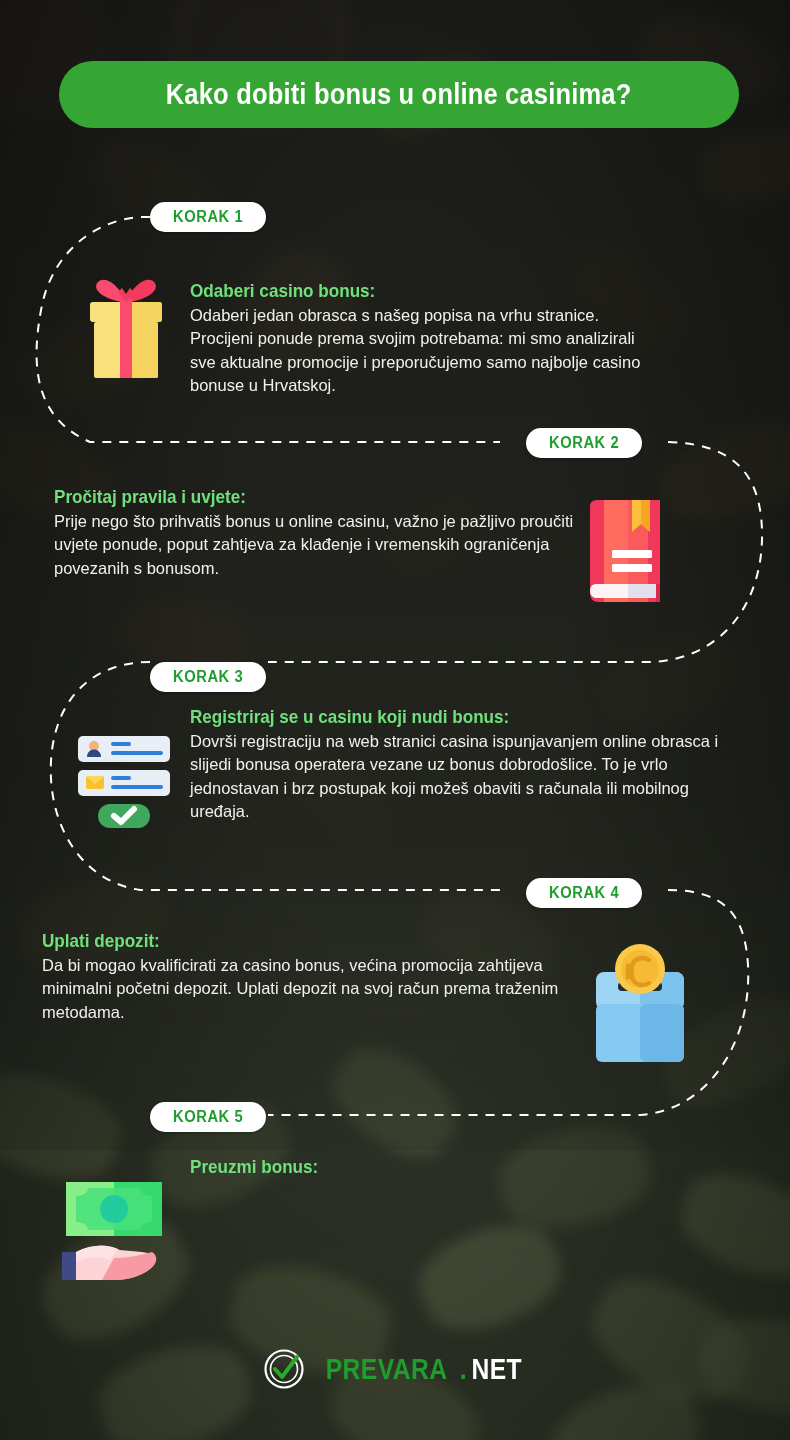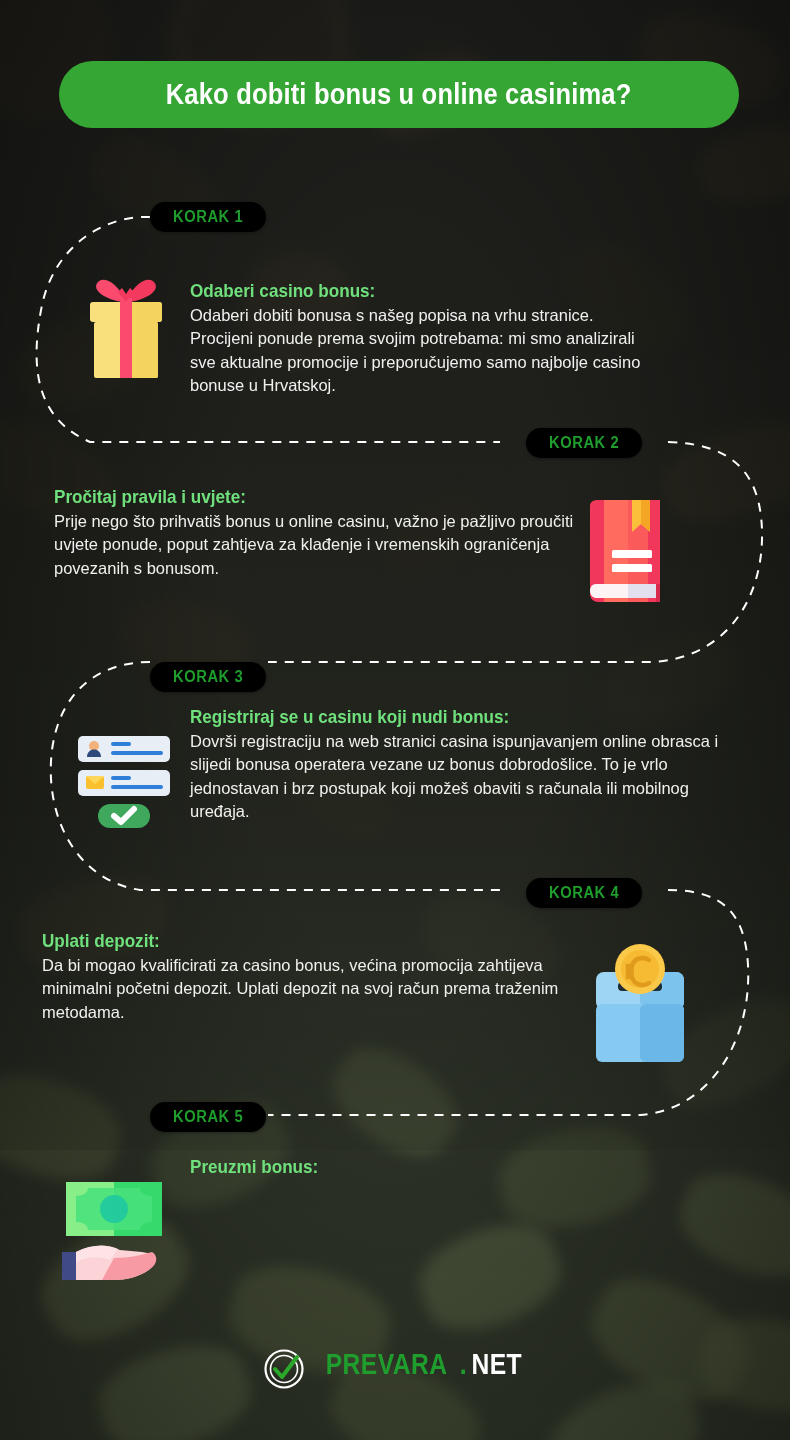--- a/index.html
+++ b/index.html
@@ -42,21 +42,21 @@
     display:flex; align-items:center; justify-content:center;
   }
   .header-title {
     color:#ffffff; font-size:29px; font-weight:bold;
     letter-spacing:.2px; transform:scaleX(.88); white-space:nowrap;
   }
 
   
   .badge {
     position:absolute; height:30px;
-    background:#000000; border-radius:15px;
+    background:#ffffff; border-radius:15px;
     display:flex; align-items:center; justify-content:center;
     padding:0 20px;
     box-shadow:0 1px 3px rgba(0,0,0,.35);
     z-index:6;
   }
   .badge span {
     color:#1f9e2e; font-size:16px; font-weight:bold;
     letter-spacing:.6px; transform:scaleX(.92); white-space:nowrap;
   }
 
@@ -68,21 +68,21 @@
     margin-bottom:2px; white-space:nowrap;
   }
   .step-body {
     color:#f0f0ee; font-size:16.5px; line-height:1.42;
   }
   .icon-box { position:absolute; z-index:5; }
 
   
   .footer-logo {
     position:absolute; left:0; right:0; top:1348px;
-    display:flex; align-items:flex-start; justify-content:center; gap:10px;
+    display:flex; align-items:center; justify-content:center; gap:10px;
     z-index:6;
   }
   .logo-word { font-size:29px; font-weight:bold; letter-spacing:.5px; transform:scaleX(.85); }
   .logo-prevara { color:#1f9e2e; }
   .logo-dot { color:#1f9e2e; }
   .logo-net { color:#ffffff; }
 </style>
 </head>
 <body>
 
@@ -155,21 +155,21 @@
     <rect x="48" y="40" width="36" height="20" rx="3" fill="#f5d35f"></rect>
     <rect x="16" y="60" width="64" height="56" rx="2" fill="#fae07c"></rect>
     <rect x="48" y="60" width="32" height="56" rx="2" fill="#f5d35f"></rect>
     <rect x="42" y="36" width="12" height="80" fill="#fa4b6e"></rect>
     <path d="M40 30 L48 40 L56 30 L52 26 L48 32 L44 26 Z" fill="#f33a5e"></path>
   </svg>
 </div>
 
 <div class="step" style="left:190px;top:280px;width:465px;">
   <div class="step-title">Odaberi casino bonus:</div>
-  <div class="step-body">Odaberi dobiti bonusa s našeg popisa na vrhu stranice. Procijeni ponude prema svojim potrebama: mi smo analizirali sve aktualne promocije i preporučujemo samo najbolje casino bonuse u Hrvatskoj.</div>
+  <div class="step-body">Odaberi jedan obrasca s našeg popisa na vrhu stranice. Procijeni ponude prema svojim potrebama: mi smo analizirali sve aktualne promocije i preporučujemo samo najbolje casino bonuse u Hrvatskoj.</div>
 </div>
 
 <div class="badge" style="left:526px;top:428px;">
   <span>KORAK 2</span>
 </div>
 
 <div class="icon-box" style="left:582px;top:498px;width:86px;height:106px;">
   <svg viewBox="0 0 86 106" width="86" height="106">
     <path d="M8 8 C8 4 11 2 16 2 L78 2 L78 104 L16 104 C11 104 8 100 8 96 Z" fill="#f2385a"></path>
     <rect x="22" y="2" width="44" height="102" fill="#fa5a5a"></rect>

